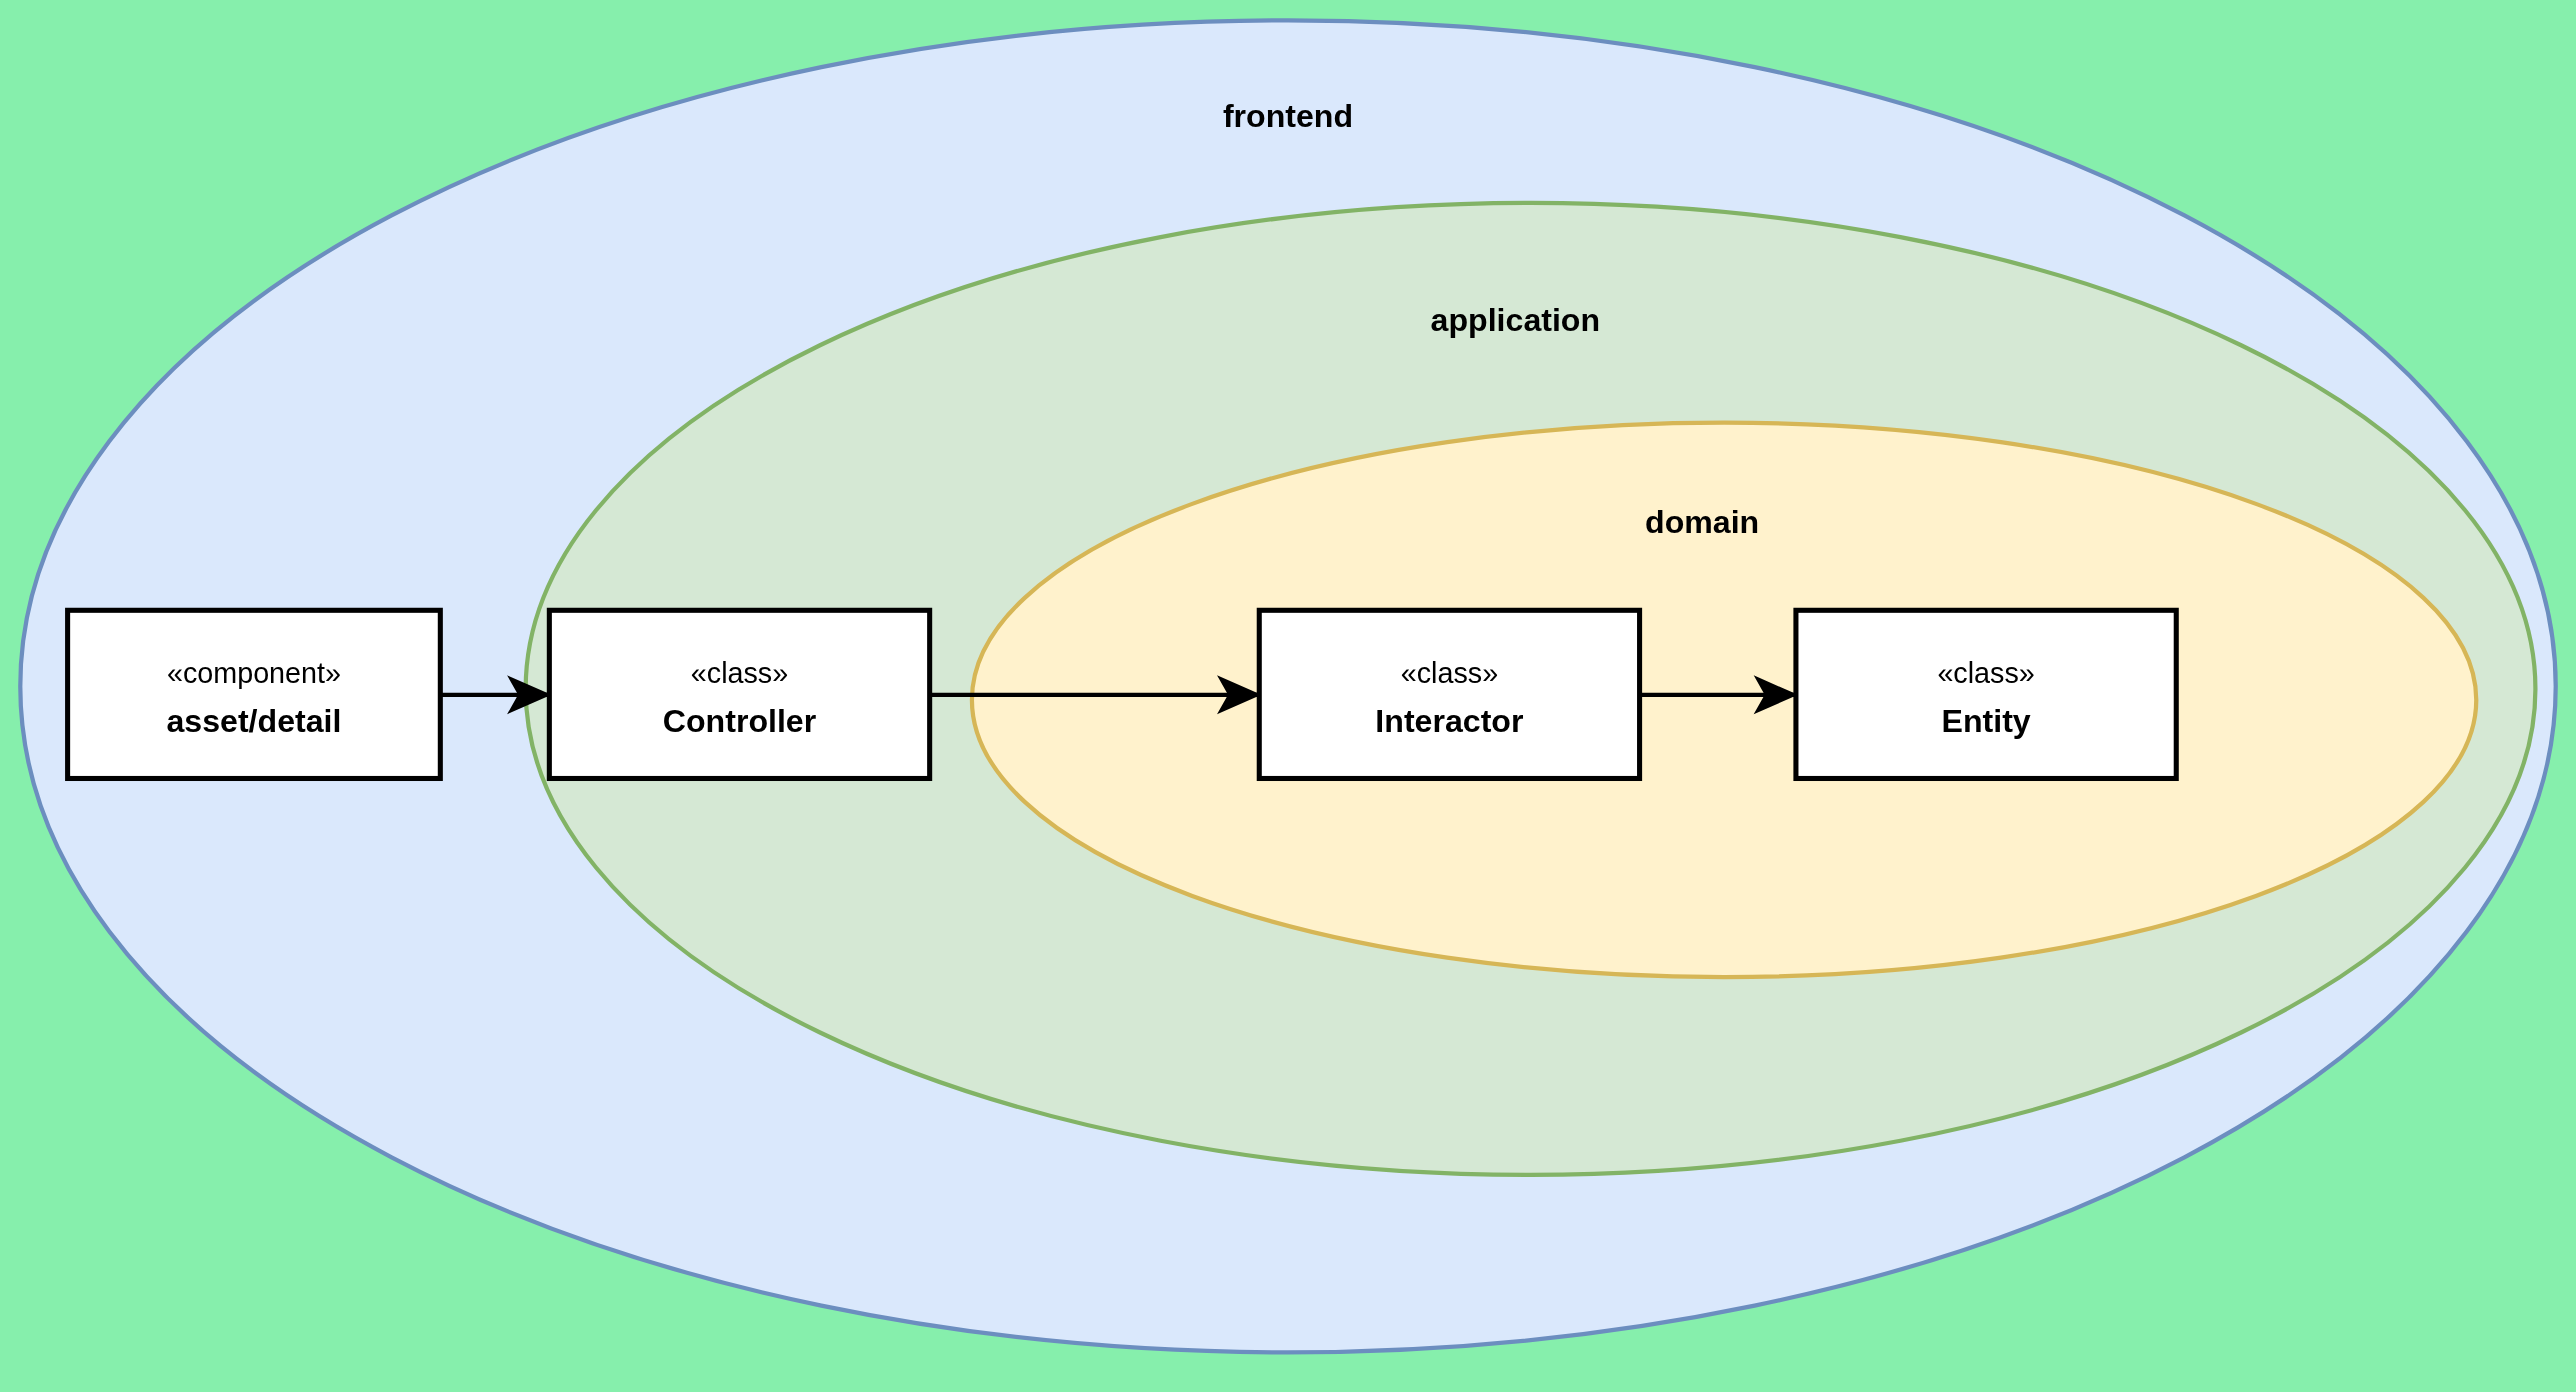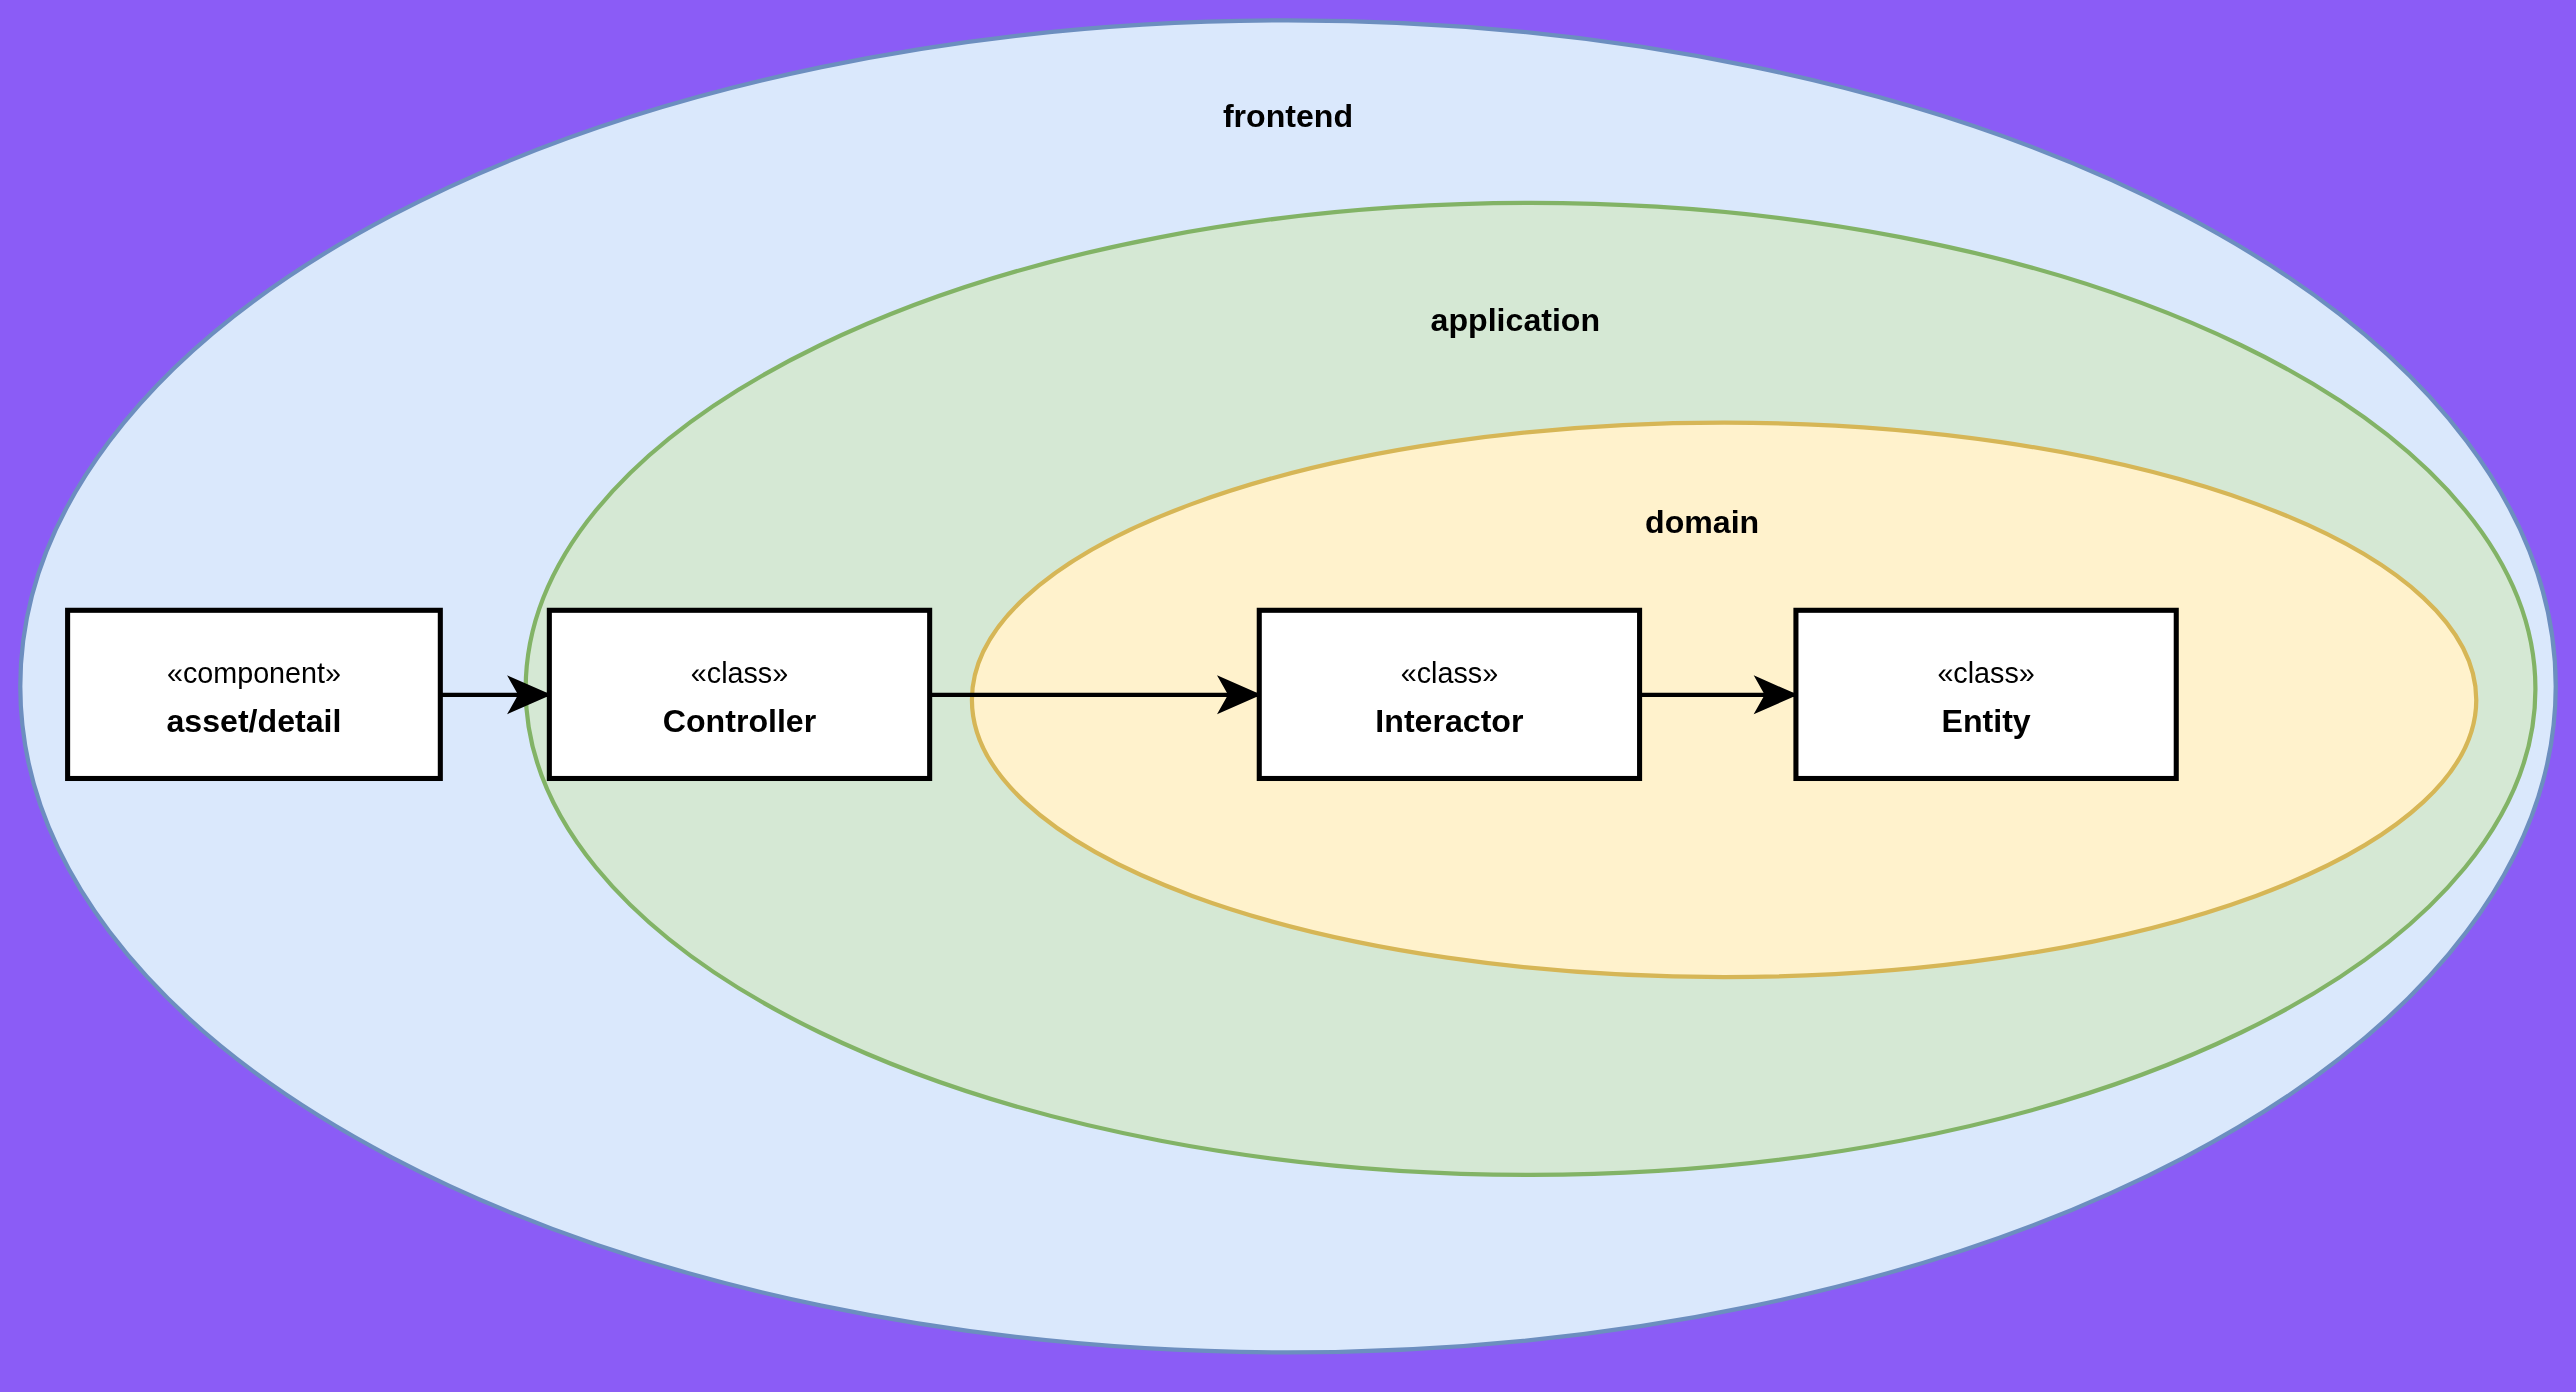--- a/index.html
+++ b/index.html
@@ -49,21 +49,21 @@
     font-weight: bold;
     font-size: 38px;
     fill: #000000;
     text-anchor: middle;
     dominant-baseline: middle;
   }
 </style>
 </head>
 <body>
 
-<div id="diagram-root" style="background: #8b5cf6;">
+<div id="diagram-root" style="background: #86efac;">
   <svg id="diagram-svg" viewBox="0 0 3048 1648" xmlns="http://www.w3.org/2000/svg">
 
     <defs>
       <marker id="arrowhead-filled" markerWidth="12" markerHeight="12" refX="10.5" refY="5" orient="auto" markerUnits="strokeWidth">
         <path d="M 0.5 0.4 L 11 5 L 0.5 9.6 L 3.1 5 Z" fill="#000000"></path>
       </marker>
     </defs>
 
     <g>
       <ellipse id="ellipse-frontend" cx="1524" cy="812" rx="1500" ry="788" fill="#dae8fc" stroke="#6c8ebf" stroke-width="5"></ellipse>

